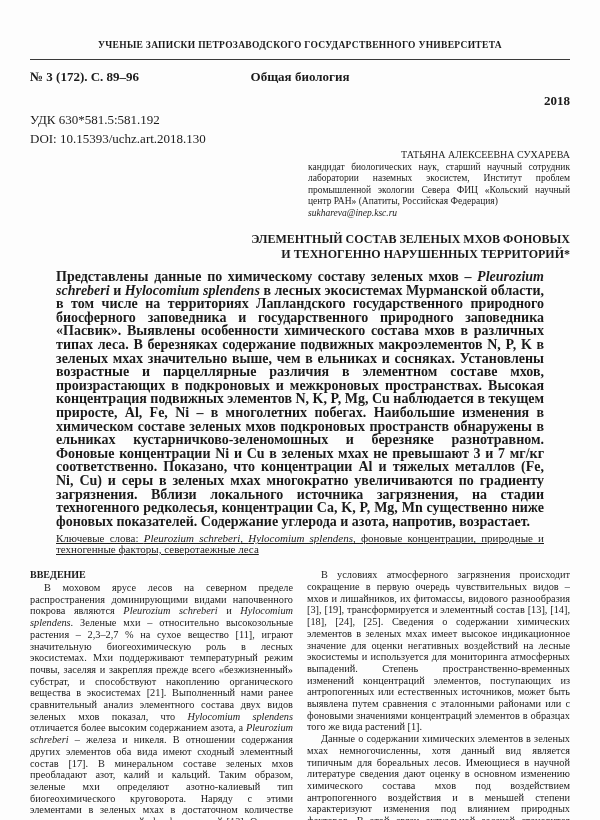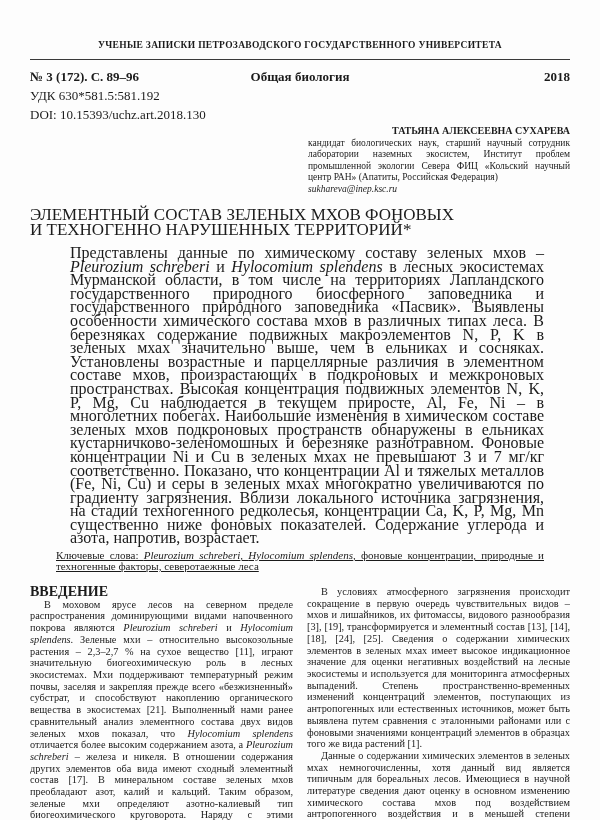--- a/index.html
+++ b/index.html
@@ -26,53 +26,54 @@
     border-bottom:1px solid #3a3a3a;
   }
   .meta-row {
     display:flex;
     margin-top:9px;
     font-weight:bold;
     font-size:13px;
   }
   .meta-row .m-left  { flex:1; text-align:left; }
   .meta-row .m-center{ flex:1; text-align:center; }
-  .meta-row .m-right { flex:1; text-align:right; }
+  .meta-row .m-right { flex:1; text-align:right;margin-top:24px; }
 
   .udk-line, .doi-line { font-size:13px; margin-top:3px; }
 
   .author-block {
     width:262px;
     margin-left:auto;
     margin-top:2px;
     font-size:9.5px;
     line-height:11.5px;
   }
   .author-name {
-    font-weight:bold;
+    font-weight:normal;
     font-size:10px;
     text-align:right;
     margin-bottom:1px;
   }
   .author-affiliation { text-align:justify; }
   .author-email { font-style:italic; }
 
   .article-title {
-    text-align:left;
-    font-weight:normal;
-    font-size:17px;
+    text-align:right;
+    font-weight:bold;
+    font-size:12px;
     line-height:14.5px;
     margin-top:13px;
   }
 
   .abstract {
-    margin:9px 26px 0 40px;
+    margin:9px 26px 0 26px;
     text-align:justify;
-    font-size:16px;
+    font-size:14px;
     line-height:13.6px;
+    font-weight:bold;
   }
   .keywords {
     margin:5px 26px 0 26px;
     text-align:justify;
     font-size:11px;
     line-height:10.5px;
     text-decoration:underline;
   }
 
   .columns {
@@ -81,21 +82,21 @@
     margin-top:15px;
   }
   .col {
     flex:1;
     font-size:10.3px;
     line-height:11.7px;
     text-align:justify;
   }
   .intro-heading {
     font-weight:bold;
-    font-size:14px;
+    font-size:10px;
     margin-bottom:1px;
   }
   .col p { text-indent:14px; }
   .copyright {
     margin-top:11px;
     font-size:13px;
     font-family:Liberation Serif, serif;
   }
 </style>
 </head>

